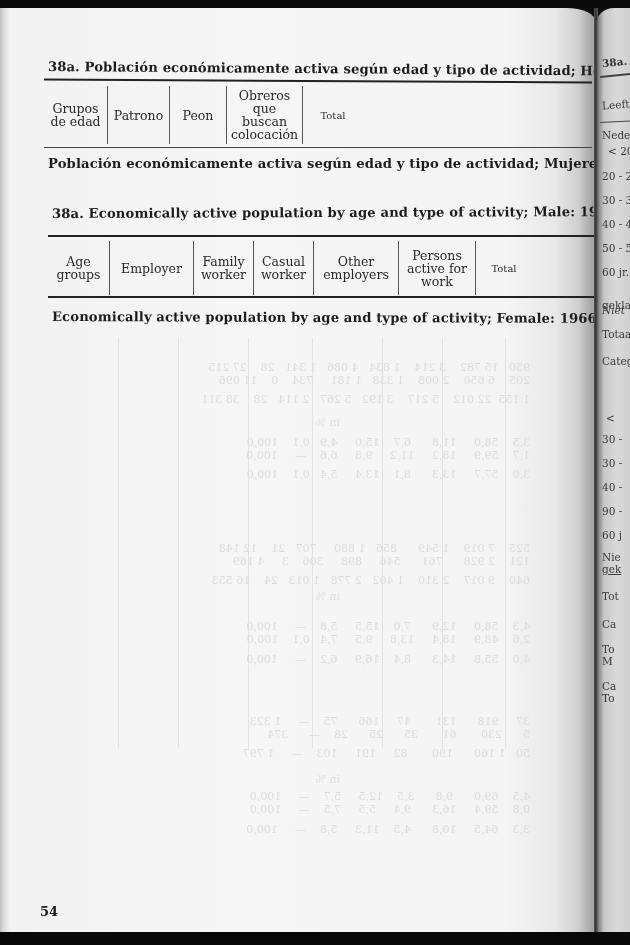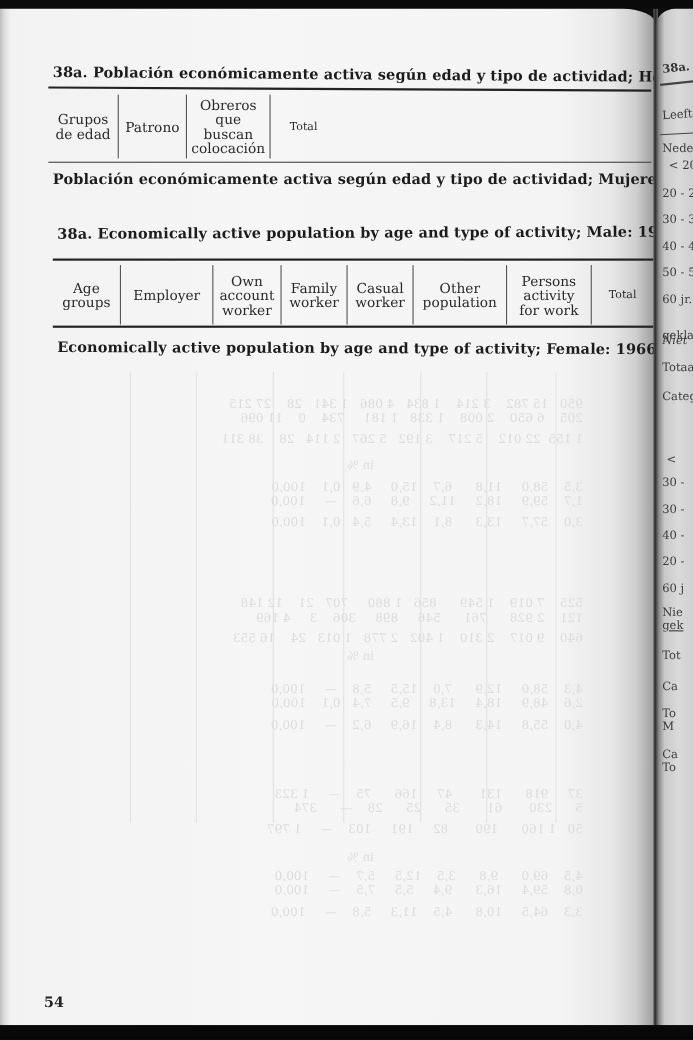--- a/index.html
+++ b/index.html
@@ -100,38 +100,38 @@
   <div class="bleed-row" style="top:765px; left:300px; width:40px;">in %</div>
 
   <div class="title" style="left:48px; top:51px; transform: rotate(0.45deg); transform-origin: left top;">
     <span>38a. Población económicamente activa según edad y tipo de actividad; Hombres, </span>
   </div>
   <div class="rule-thick" style="left:44px; top:72px; width:548px; transform: rotate(0.3deg);"></div>
 
   <div class="hdr-table" style="left:44px; top:78px; width:548px; height:58px;">
     <div class="hdr-cell" style="width:64px;">Grupos de edad</div>
     <div class="hdr-cell" style="width:62px;">Patrono</div>
+    <div class="hdr-cell" style="width:57px;">Peon</div>
     <div class="hdr-cell" style="width:76px; padding:0 6px;">Obreros que buscan colocación</div>
     <div class="hdr-cell small" style="width:60px;">Total</div>
   </div>
   <div class="rule-thin" style="left:44px; top:139px; width:548px;"></div>
 
   <div class="title" style="left:48px; top:148px;">Población económicamente activa según edad y tipo de actividad; Mujeres: 1966</div>
 
   <div class="title" style="left:52px; top:198px; transform: rotate(-0.2deg); transform-origin: left top;">38a. Economically active population by age and type of activity; Male: 1966</div>
   <div class="rule-thick" style="left:48px; top:227px; width:546px;"></div>
 
   <div class="hdr-table" style="left:48px; top:233px; width:546px; height:54px;">
     <div class="hdr-cell" style="width:62px;">Age groups</div>
     <div class="hdr-cell" style="width:84px;">Employer</div>
-    <div class="hdr-cell" style="width:62px;">Own account worker</div>
     <div class="hdr-cell" style="width:60px; padding:0 6px;">Family worker</div>
     <div class="hdr-cell" style="width:60px; padding:0 6px;">Casual worker</div>
-    <div class="hdr-cell" style="width:85px; padding:0 4px;">Other population</div>
-    <div class="hdr-cell" style="width:77px; padding:0 6px;">Persons activity for work</div>
+    <div class="hdr-cell" style="width:85px; padding:0 4px;">Other employers</div>
+    <div class="hdr-cell" style="width:77px; padding:0 6px;">Persons active for work</div>
     <div class="hdr-cell small" style="width:56px;">Total</div>
   </div>
   <div class="rule-thick" style="left:48px; top:288px; width:546px;"></div>
 
   <div class="title" style="left:52px; top:301px; transform: rotate(0.2deg); transform-origin: left top;">Economically active population by age and type of activity; Female: 1966</div>
 
   <div class="page-number">54</div>
 </div>
 
 <div class="gutter-line"></div>
@@ -149,21 +149,21 @@
   <div class="facing-text" style="top:234px;">50 - 59</div>
   <div class="facing-text" style="top:258px;">60 jr.</div>
   <div class="facing-text" style="top:296px;font-style:italic;">Niet</div>
   <div class="facing-text" style="top:291px;">geklas</div>
   <div class="facing-text" style="top:320px;">Totaa</div>
   <div class="facing-text" style="top:347px;">Categ</div>
   <div class="facing-text" style="top:404px; left:10px;">&lt;</div>
   <div class="facing-text" style="top:425px;">30 -</div>
   <div class="facing-text" style="top:449px;">30 -</div>
   <div class="facing-text" style="top:473px;">40 -</div>
-  <div class="facing-text" style="top:497px;">20 -</div>
+  <div class="facing-text" style="top:497px;">90 -</div>
   <div class="facing-text" style="top:521px;">60 j</div>
   <div class="facing-text" style="top:543px;">Nie</div>
   <div class="facing-text" style="top:555px;text-decoration:underline;">gek</div>
   <div class="facing-text" style="top:582px;">Tot</div>
   <div class="facing-text" style="top:610px;">Ca</div>
   <div class="facing-text" style="top:635px;">To</div>
   <div class="facing-text" style="top:647px;">M</div>
   <div class="facing-text" style="top:672px;">Ca</div>
   <div class="facing-text" style="top:684px;">To</div>
 </div>

